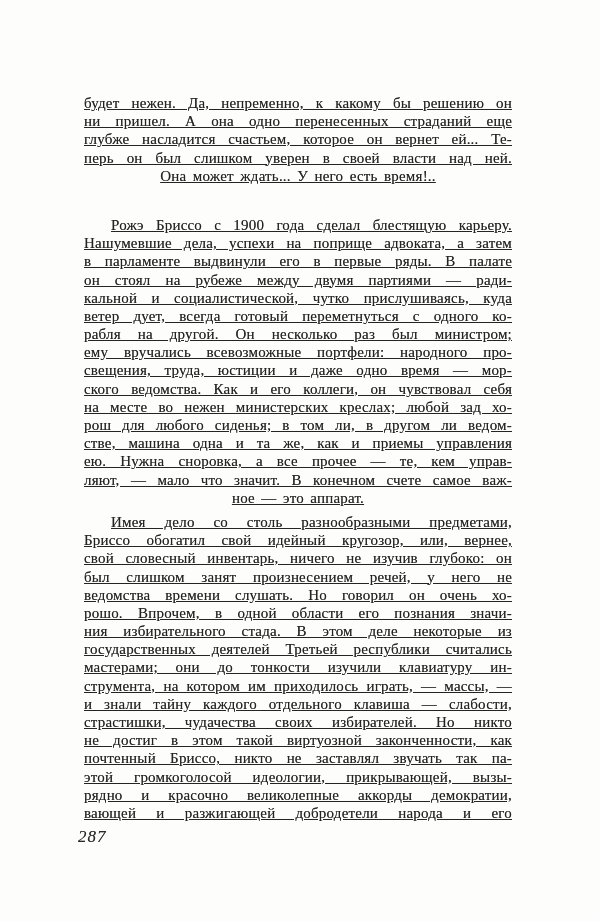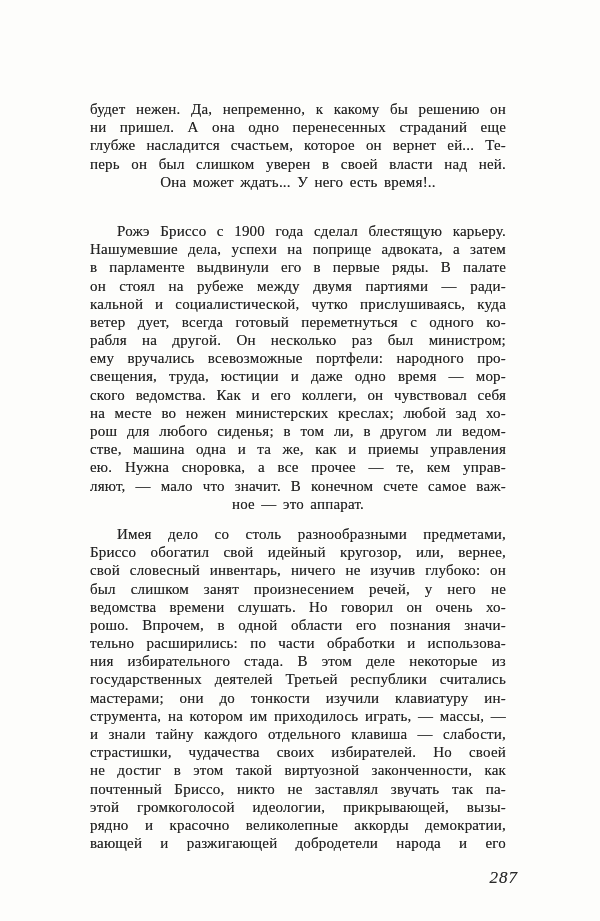--- a/index.html
+++ b/index.html
@@ -15,21 +15,21 @@
     font-family: "Liberation Serif", "DejaVu Serif", serif;
     color: #242424;
     overflow: hidden;
   }
   .text-block {
     position: absolute;
     left: 78px;
     top: 88px;
     width: 440px;
   }
-  .paragraph { margin: 12px; }
+  .paragraph { margin: 6px; text-decoration: underline; }
   .paragraph.gap-before { margin-top: 31px; }
   .line {
     font-size: 15px;
     line-height: 18.2px;
     height: 18.2px;
     overflow: hidden;
     letter-spacing: 0.2px;
     text-shadow: 0 0 0.4px rgba(20,20,20,0.55);
     white-space: normal;
   }
@@ -39,22 +39,22 @@
   }
   .line:not(.just) {
     text-align: center;
     word-spacing: 2.5px;
   }
   .line.indent { text-indent: 27px; }
   .page-number {
     position: absolute;
     left: 78px;
     width: 440px;
-    top: 868px;
-    text-align: right;
+    top: 827px;
+    text-align: left;
     font-style: italic;
     font-size: 17px;
     letter-spacing: 1px;
     color: #2a2a2a;
     text-shadow: 0 0 0.4px rgba(20,20,20,0.5);
   }
 </style>
 </head>
 <body>
 
@@ -85,27 +85,26 @@
         <div class="line just">ляют, — мало что значит. В конечном счете самое важ-</div>
         <div class="line">ное — это аппарат.</div>
       </div>
       <div class="paragraph">
         <div class="line just indent">Имея дело со столь разнообразными предметами,</div>
         <div class="line just">Бриссо обогатил свой идейный кругозор, или, вернее,</div>
         <div class="line just">свой словесный инвентарь, ничего не изучив глубоко: он</div>
         <div class="line just">был слишком занят произнесением речей, у него не</div>
         <div class="line just">ведомства времени слушать. Но говорил он очень хо-</div>
         <div class="line just">рошо. Впрочем, в одной области его познания значи-</div>
-        <div class="line just">тельно расширились: по части обработки и использова-</div>
         <div class="line just">ния избирательного стада. В этом деле некоторые из</div>
         <div class="line just">государственных деятелей Третьей республики считались</div>
         <div class="line just">мастерами; они до тонкости изучили клавиатуру ин-</div>
         <div class="line just">струмента, на котором им приходилось играть, — массы, —</div>
         <div class="line just">и знали тайну каждого отдельного клавиша — слабости,</div>
-        <div class="line just">страстишки, чудачества своих избирателей. Но своей</div>
+        <div class="line just">страстишки, чудачества своих избирателей. Но никто</div>
         <div class="line just">не достиг в этом такой виртуозной законченности, как</div>
         <div class="line just">почтенный Бриссо, никто не заставлял звучать так па-</div>
         <div class="line just">этой громкоголосой идеологии, прикрывающей, вызы-</div>
         <div class="line just">рядно и красочно великолепные аккорды демократии,</div>
         <div class="line just">вающей и разжигающей добродетели народа и его</div>
       </div>
     </div>
   <div class="page-number">287</div>
 </div>
 

